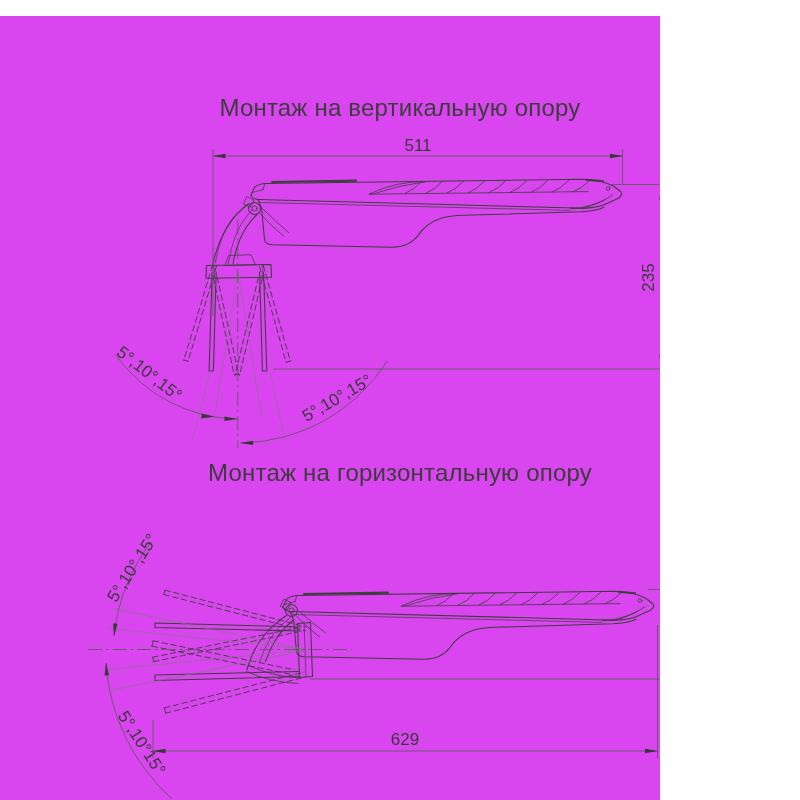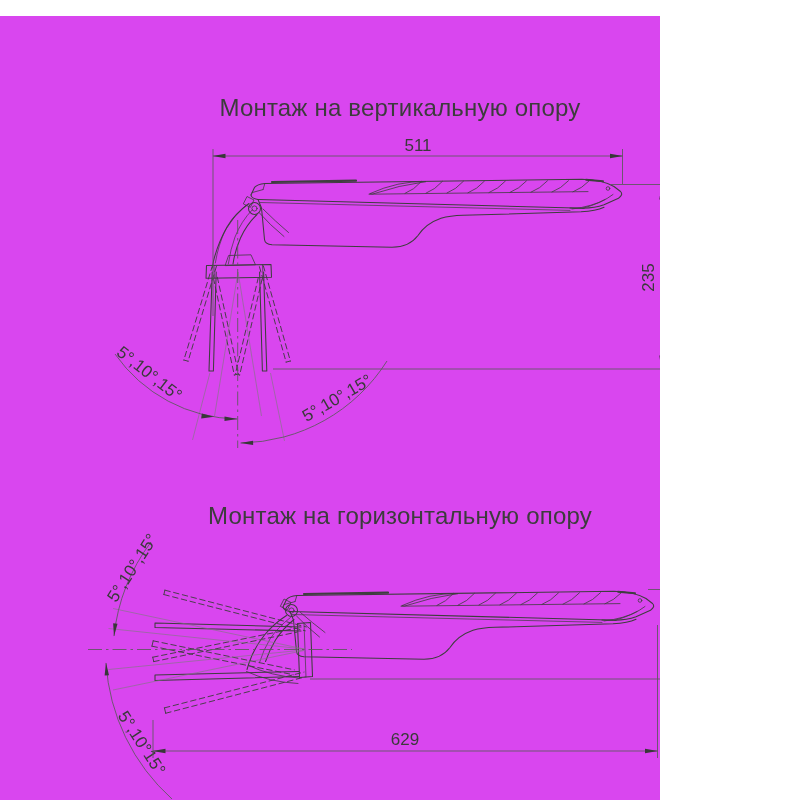--- a/index.html
+++ b/index.html
@@ -14,21 +14,21 @@
   .thin{stroke:#7b7b7b;fill:none;stroke-width:.6;}
   .cl{stroke:#5a5a5a;fill:none;stroke-width:.85;stroke-dasharray:14 4 2.5 4;}
   .dashedpole{stroke-dasharray:5.5 3.5;stroke-width:.85;}
 </style>
 </head>
 <body>
 
 <div class="stage">
 
   <div class="title" style="top:78px">Монтаж на вертикальную опору</div>
-  <div class="title" style="top:486px">Монтаж на горизонтальную опору</div>
+  <div class="title" style="top:443px">Монтаж на горизонтальную опору</div>
 
   <svg width="800" height="800" viewBox="0 0 800 800">
     <defs>
       <marker id="arr" markerWidth="14" markerHeight="6" refX="13" refY="3" orient="auto-start-reverse" markerUnits="userSpaceOnUse">
         <path d="M13.5,3 L0.5,0.8 L0.5,5.2 Z" fill="#383838"></path>
       </marker>
 
       <g id="lamp">
         <path d="M 1,17 L 4.5,9.5 Q 7,6.5 15,5.6 L 332,1.2 Q 353,1.8 364,8.5 L 370.5,13.5 Q 373.6,16.6 368.5,20.2 L 354,26.8 Q 345,30 333,30.2 L 320,30"></path>
         <path d="M 1,17 Q 1.5,20.5 8,21.5"></path>

